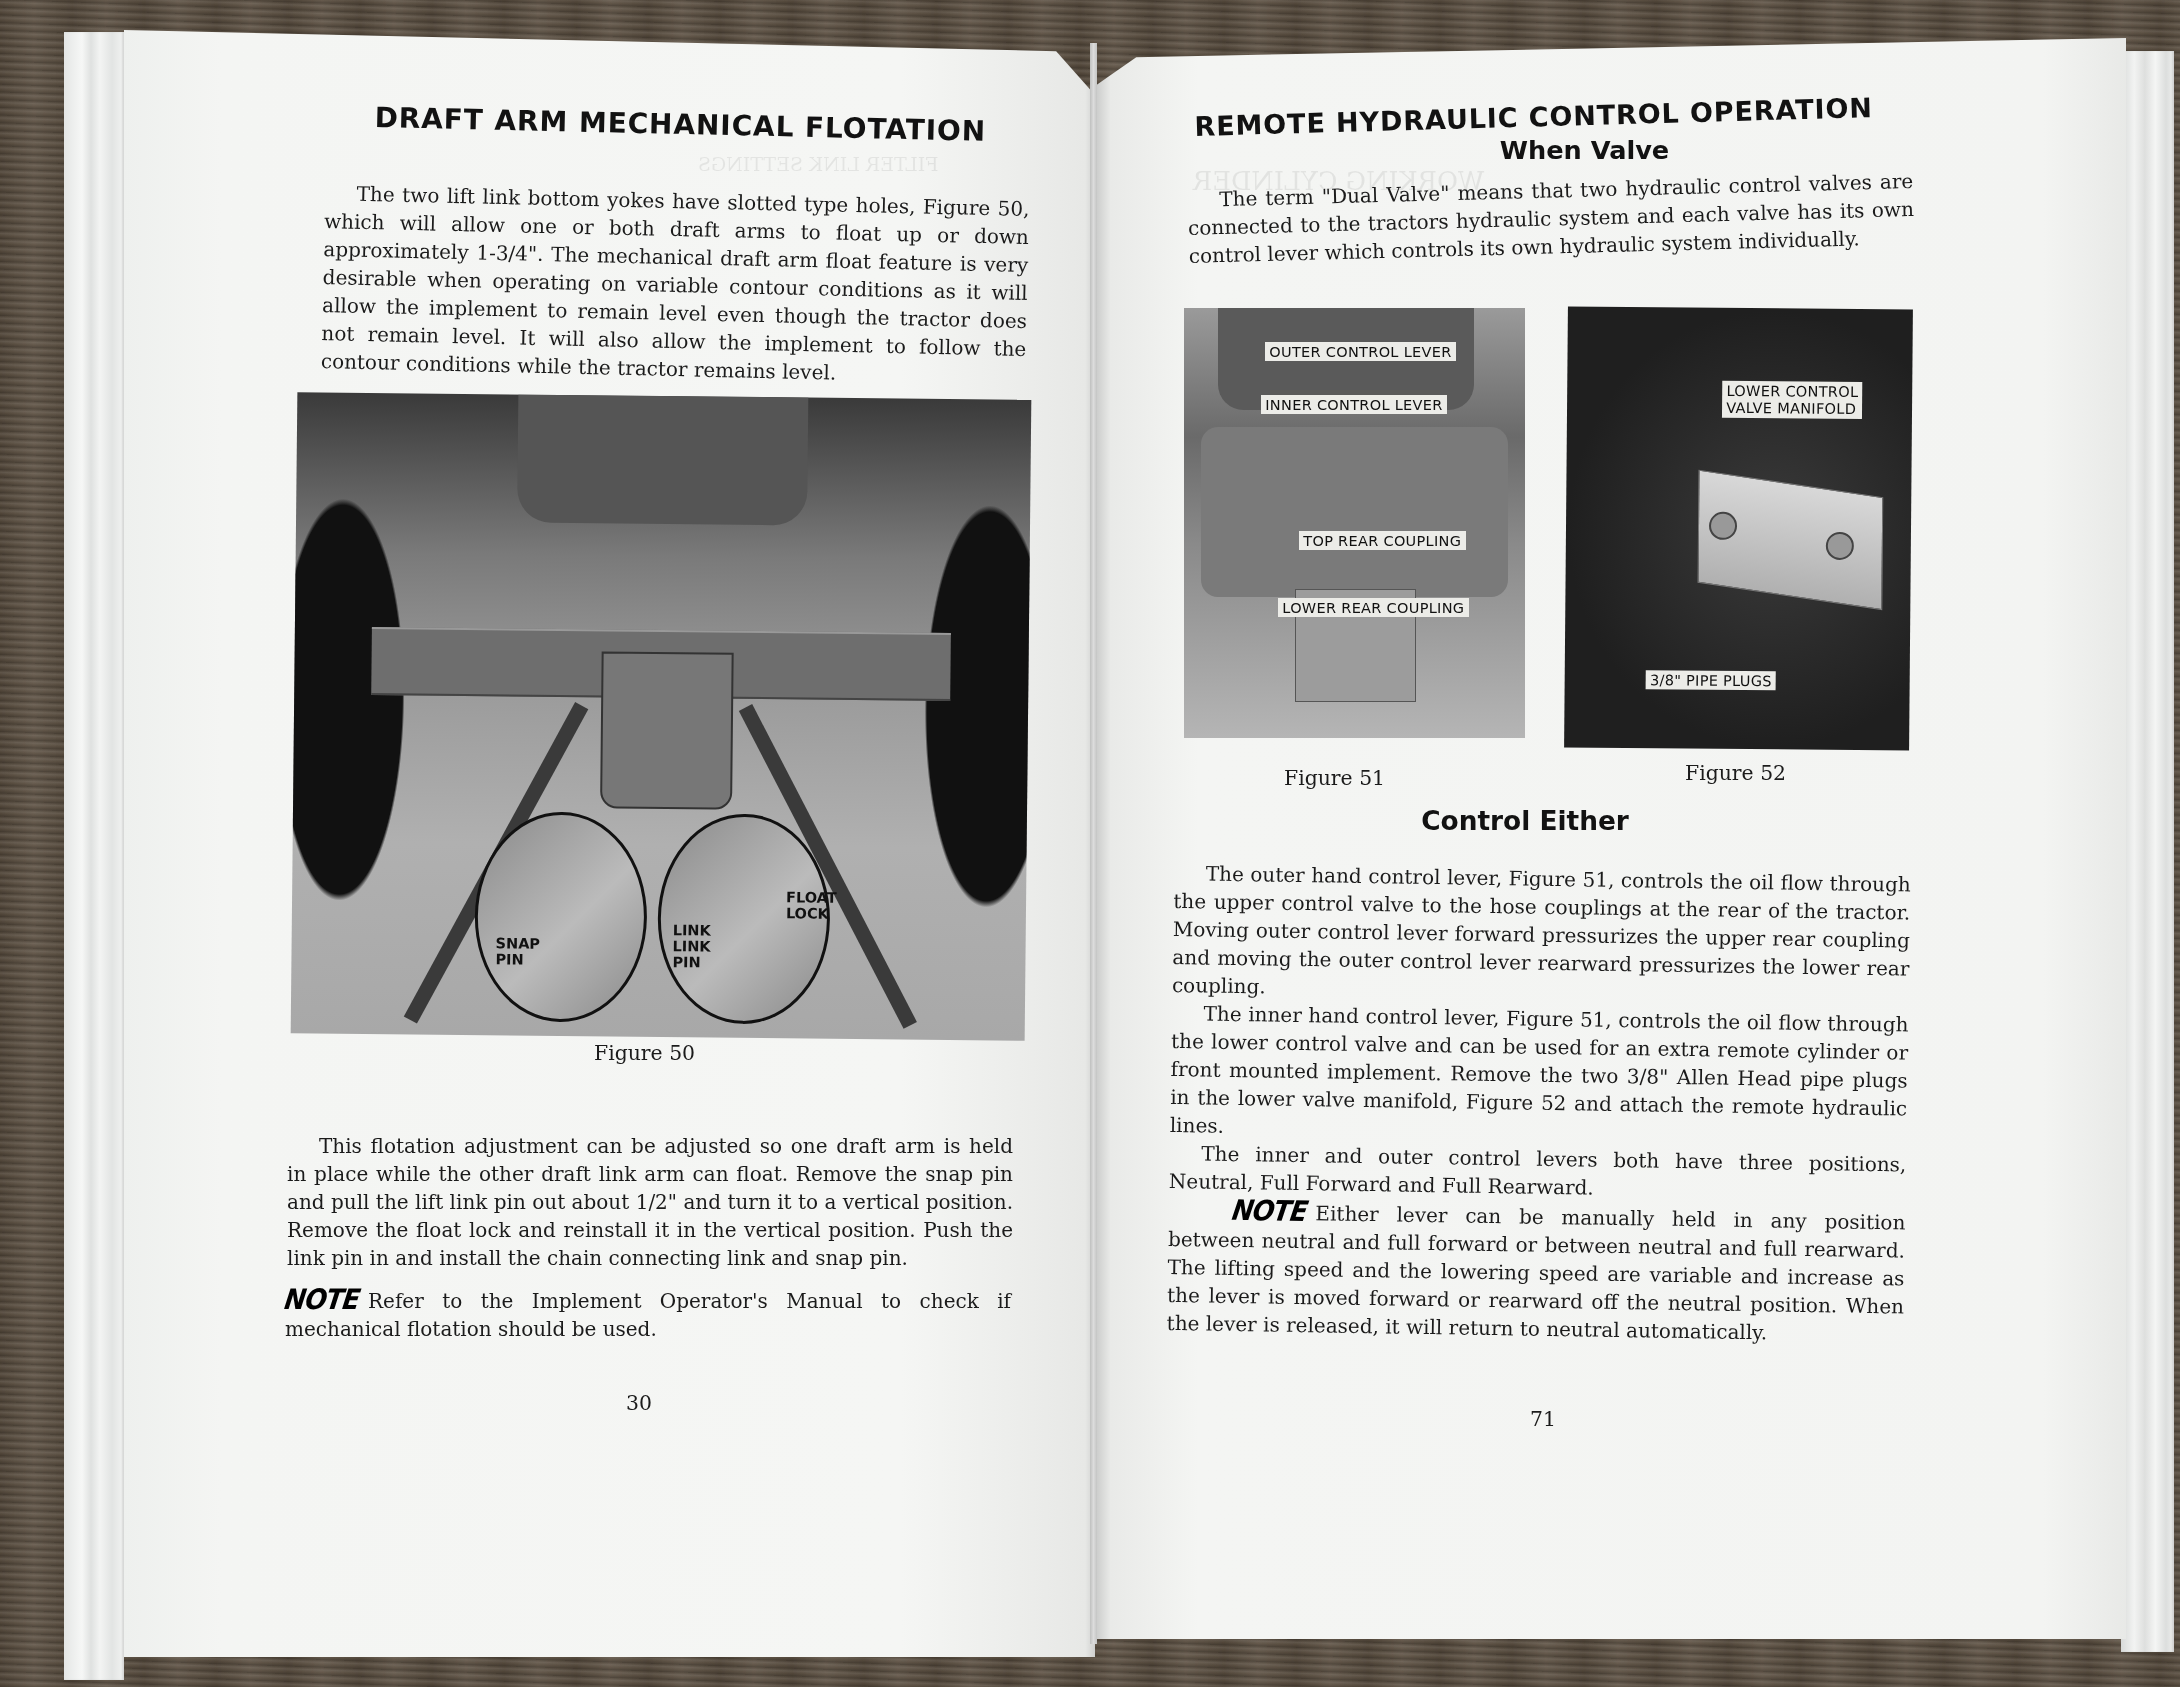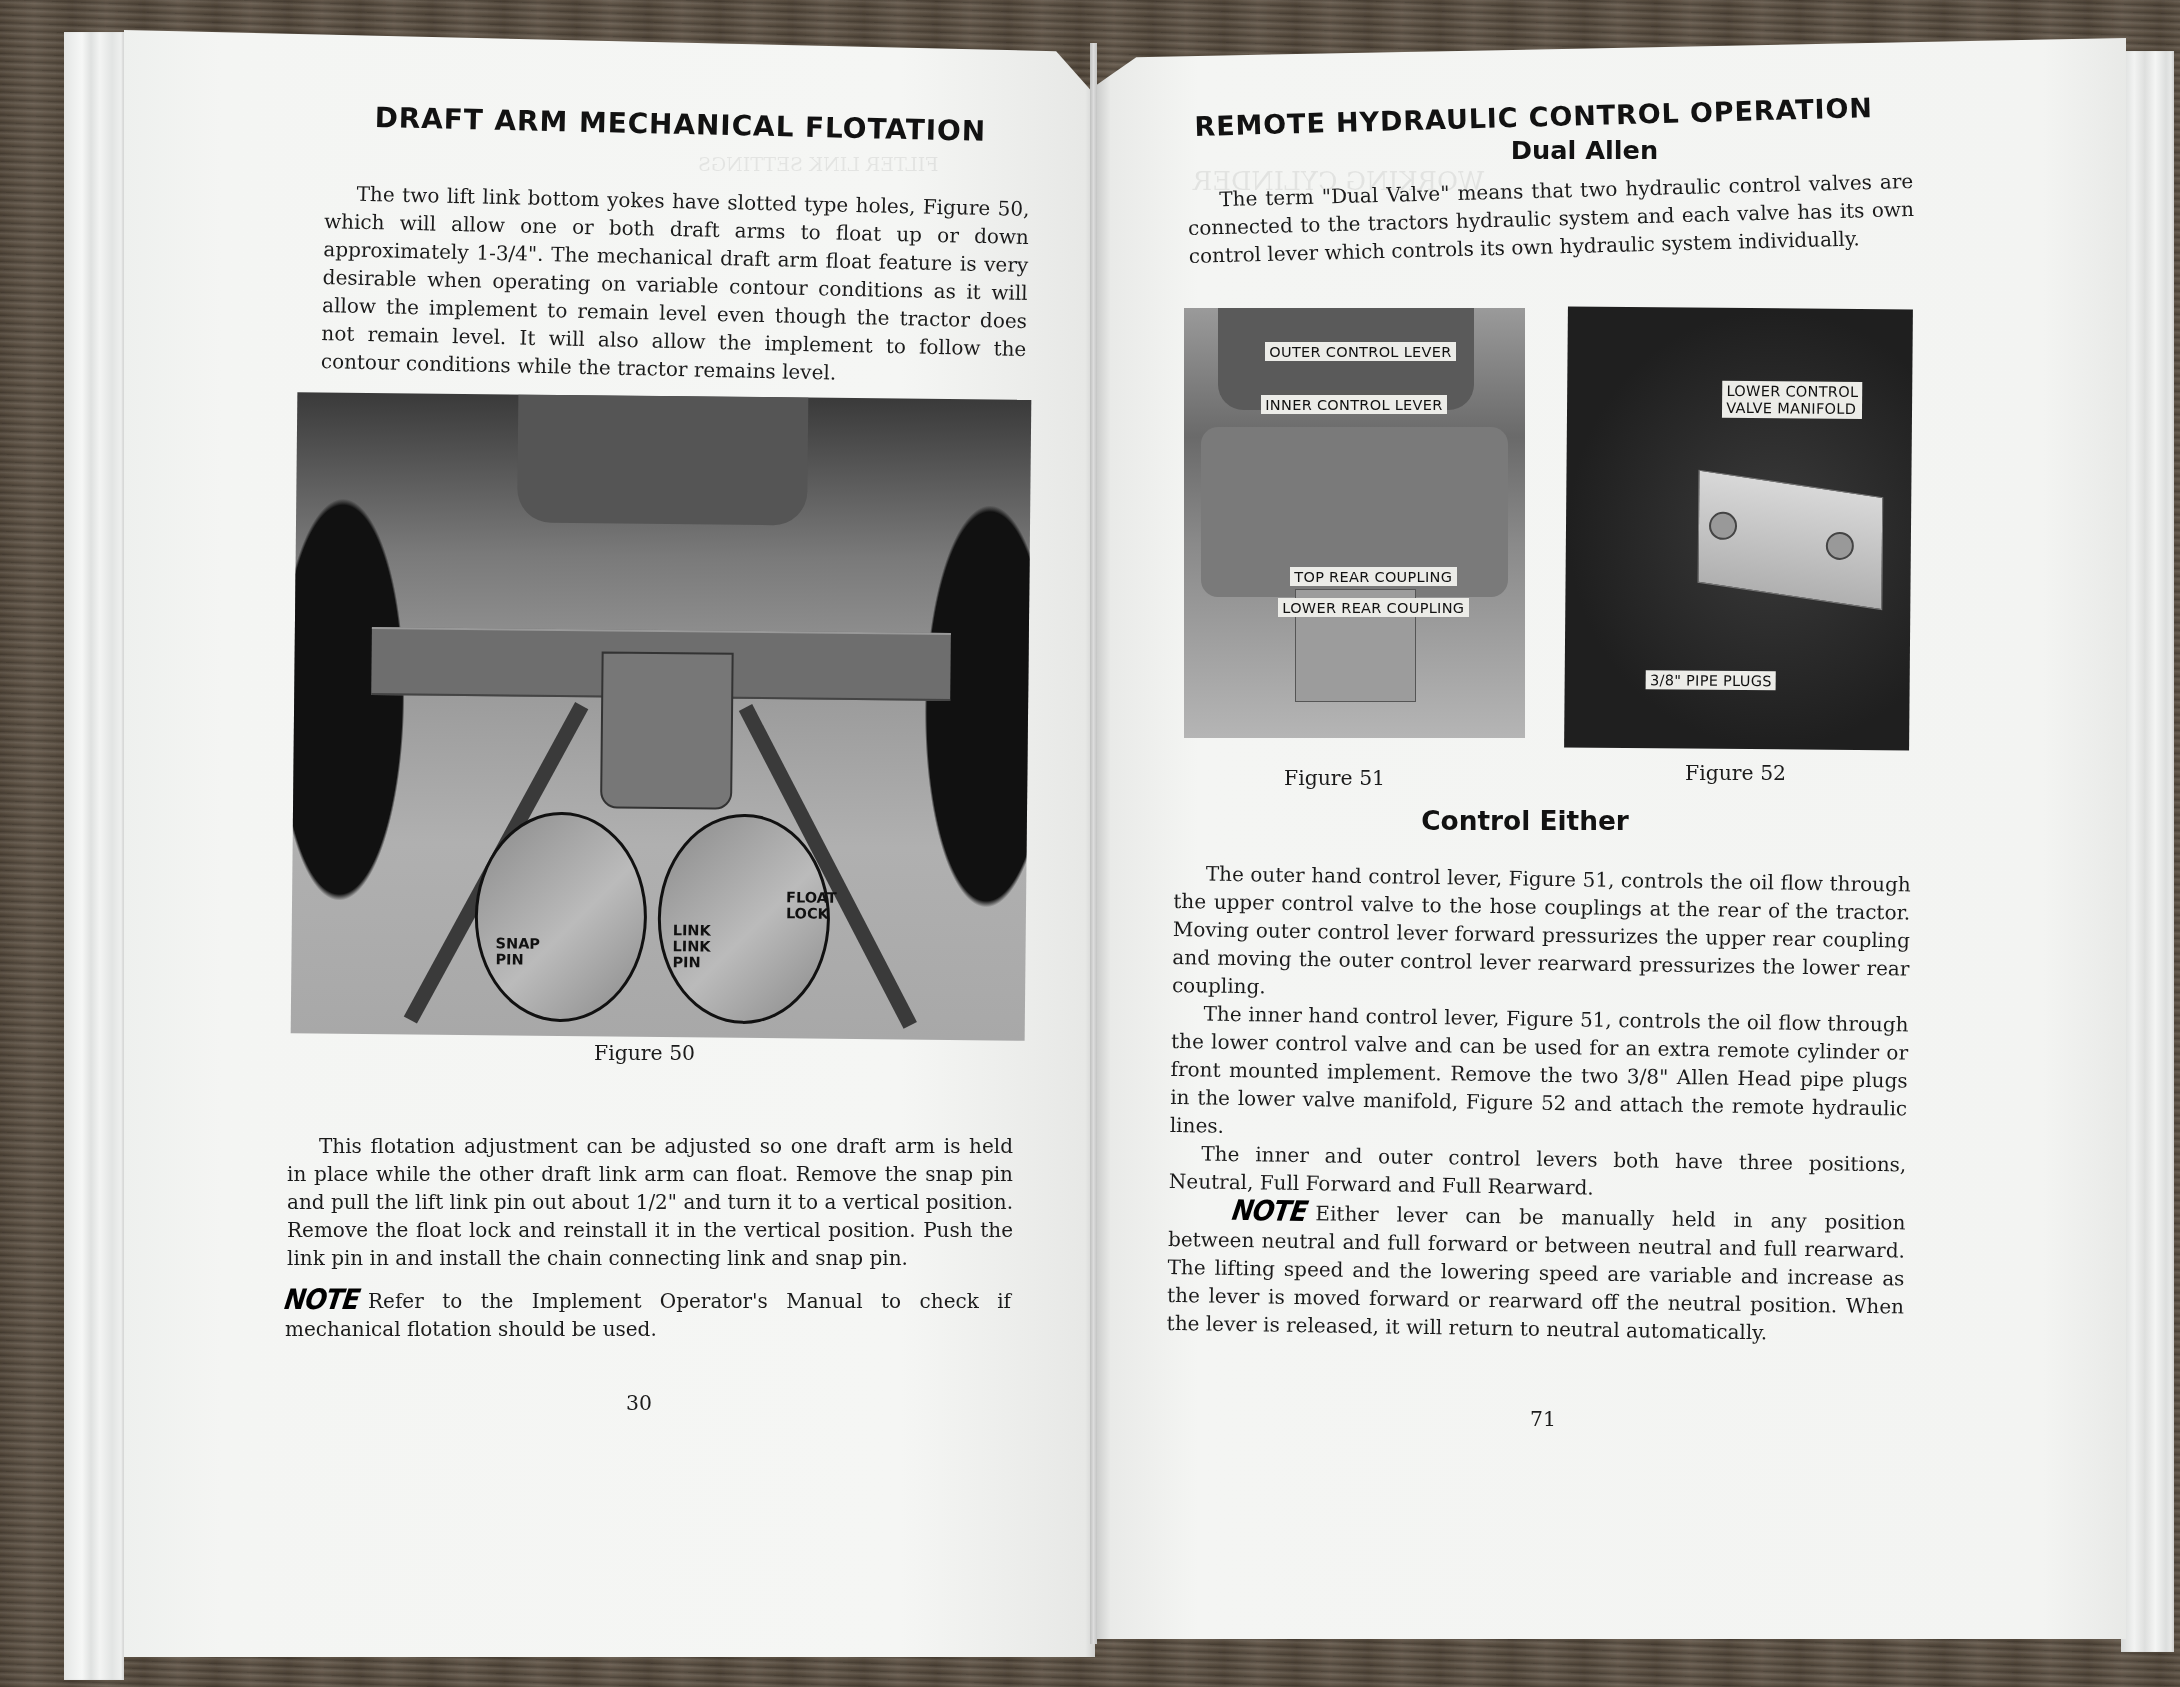--- a/index.html
+++ b/index.html
@@ -114,34 +114,34 @@
 
 <div class="para abs" style="left:285px;top:1285px;width:726px;">
   <p class="noind">
     <span class="note-mark">NOTE</span><span>Refer to the Implement Operator's Manual to check if mechanical flotation should be used.</span>
   </p>
 </div>
 
 <div class="pagenum abs" style="left:626px;top:1391px;">30</div>
 
 <h1 class="title abs" style="left:1194px;top:111px;transform:rotate(-1.6deg);transform-origin:left top;font-size:27px;">REMOTE HYDRAULIC CONTROL OPERATION</h1>
-<h2 class="sub abs" style="left:1474px;top:135px;width:221px;font-size:25.6px;">Dual Allen</h2>
+<h2 class="sub abs" style="left:1474px;top:135px;width:221px;font-size:25.6px;">When Valve</h2>
 
 <div class="para abs" style="left:1187px;top:186px;width:726px;transform:rotate(-1.5deg);transform-origin:left top;">
   <p>The term "Dual Valve" means that two hydraulic control valves are connected to the tractors hydraulic system and each valve has its own control lever which controls its own hydraulic system individually.</p>
 </div>
 
 <div class="photo" style="left:1184px;top:308px;width:341px;height:430px;
      background:linear-gradient(180deg,#9a9a9a 0%,#6a6a6a 30%,#8a8a8a 55%,#b5b5b5 100%);">
   <div style="position:absolute;left:34px;top:0;width:256px;height:102px;background:#5a5a5a;border-radius:0 0 25.6px 25.6px;"></div>
   <div style="position:absolute;left:17px;top:119px;width:307px;height:170px;background:#7a7a7a;border-radius:17px;"></div>
   <div style="position:absolute;left:111px;top:281px;width:119px;height:111px;background:#9c9c9c;border:1.7px solid #555;"></div>
   <div class="label-box" style="left:81px;top:34px;">OUTER CONTROL LEVER</div>
   <div class="label-box" style="left:77px;top:87px;">INNER CONTROL LEVER</div>
-  <div class="label-box" style="left:106px;top:223px;margin-top:36px;">TOP REAR COUPLING</div>
+  <div class="label-box" style="left:115px;top:223px;">TOP REAR COUPLING</div>
   <div class="label-box" style="left:94px;top:290px;">LOWER REAR COUPLING</div>
 </div>
 
 <div class="photo" style="left:1566px;top:308px;width:345px;height:441px;transform:rotate(0.5deg);
      background:radial-gradient(ellipse at 60% 50%, #3a3a3a, #1f1f1f 70%);">
   <div style="position:absolute;left:132px;top:175px;width:183px;height:111px;background:linear-gradient(180deg,#d8d8d8,#b0b0b0);transform:skewY(8deg);border:0.9px solid #777;"></div>
   <div style="position:absolute;left:143px;top:204px;width:24px;height:24px;border-radius:50%;border:2.6px solid #444;background:#999;"></div>
   <div style="position:absolute;left:260px;top:223px;width:24px;height:24px;border-radius:50%;border:2.6px solid #444;background:#999;"></div>
   <div class="label-box" style="left:155px;top:73px;line-height:17px;">
     <div>LOWER CONTROL</div>

